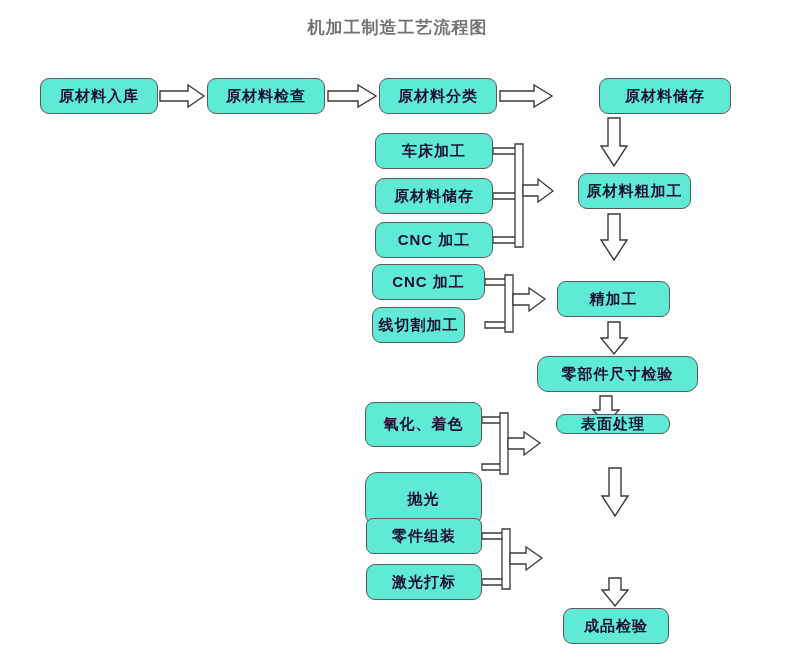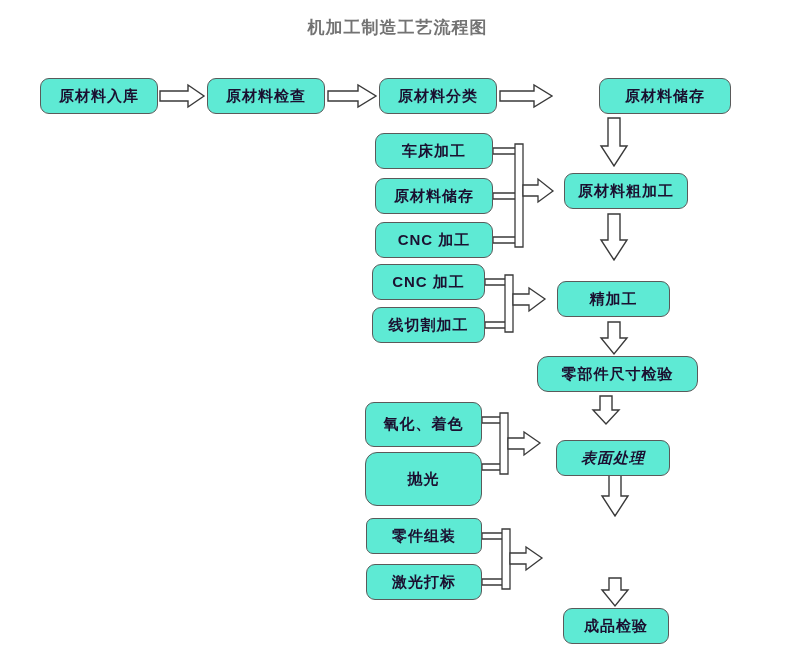--- a/index.html
+++ b/index.html
@@ -125,30 +125,30 @@
   </svg>
 
   <div class="node" style="left:40px;  top:78px;  width:118px; height:36px;">原材料入库</div>
   <div class="node" style="left:207px; top:78px;  width:118px; height:36px;text-align:right;">原材料检查</div>
   <div class="node" style="left:379px; top:78px;  width:118px; height:36px;">原材料分类</div>
   <div class="node" style="left:555px; top:78px;  width:132px; height:36px;margin-left:44px;">原材料储存</div>
 
   <div class="node" style="left:375px; top:133px; width:118px; height:36px;">车床加工</div>
   <div class="node" style="left:375px; top:178px; width:118px; height:36px;">原材料储存</div>
   <div class="node" style="left:375px; top:222px; width:118px; height:36px;">CNC 加工</div>
-  <div class="node" style="left:564px; top:173px; width:124px; height:36px;">原材料粗加工</div>
+  <div class="node" style="left:578px; top:173px; width:113px; height:36px;">原材料粗加工</div>
 
   <div class="node" style="left:372px; top:264px; width:113px; height:36px;">CNC 加工</div>
-  <div class="node" style="left:372px; top:307px; width:113px; height:36px;">线切割加工</div>
+  <div class="node" style="left:372px; top:307px; width:93px; height:36px;">线切割加工</div>
   <div class="node" style="left:557px; top:281px; width:113px; height:36px;">精加工</div>
 
   <div class="node" style="left:537px; top:356px; width:161px; height:36px;border-radius:11px;">零部件尺寸检验</div>
 
   <div class="node" style="left:365px; top:402px; width:117px; height:45px;">氧化、着色</div>
-  <div class="node" style="left:365px; top:452px; width:117px; height:54px;border-radius:12px;">抛光</div>
-  <div class="node" style="left:556px; top:440px; width:114px; height:36px;font-style:italic;">表面处理</div>
+  <div class="node" style="left:365px; top:472px; width:117px; height:54px;border-radius:12px;">抛光</div>
+  <div class="node" style="left:556px; top:414px; width:114px; height:20px;">表面处理</div>
 
   <div class="node" style="left:366px; top:518px; width:116px; height:36px;border-radius:7px;">零件组装</div>
   <div class="node" style="left:366px; top:564px; width:116px; height:36px;">激光打标</div>
 
   <div class="node" style="left:563px; top:608px; width:106px; height:36px;">成品检验</div>
 
 </div>
 
 </body></html>

